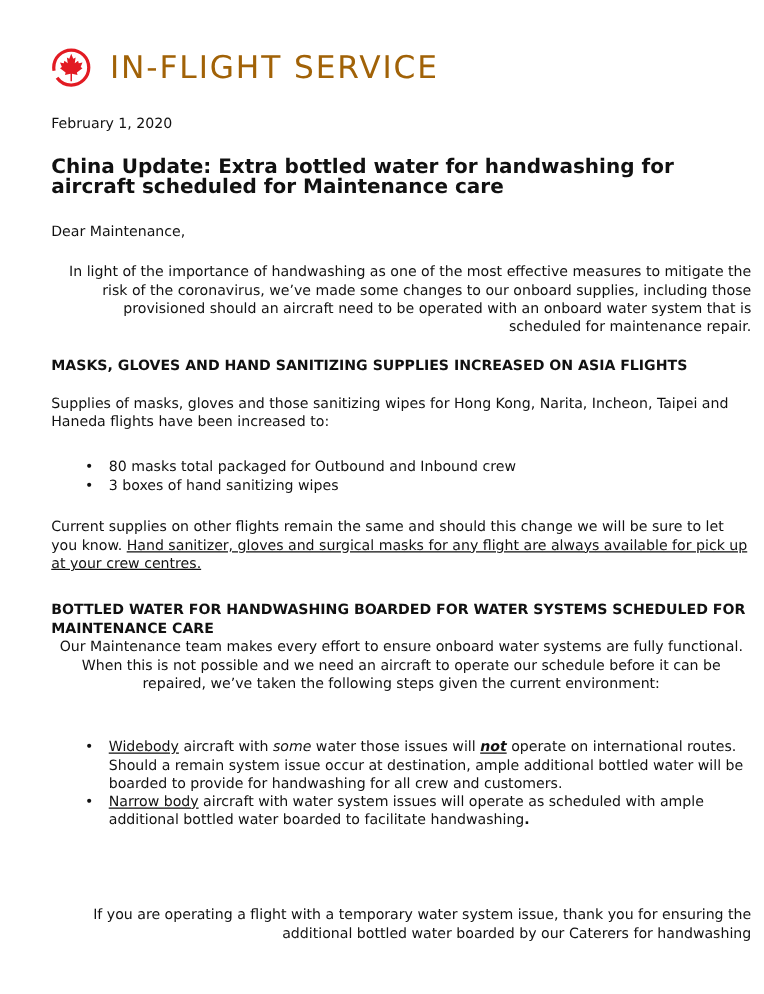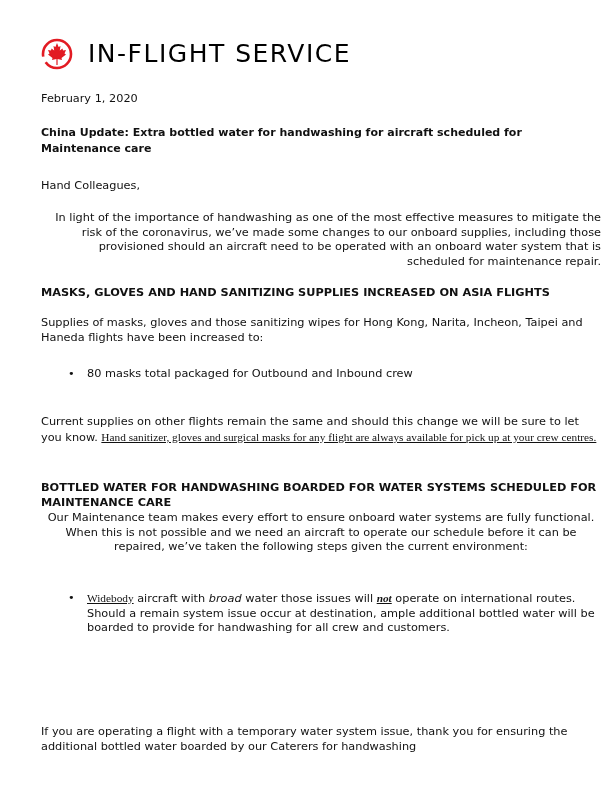--- a/index.html
+++ b/index.html
@@ -6,63 +6,65 @@
   body {
     width: 611px; height: 795px; overflow: hidden; position: relative;
     font-family: "DejaVu Sans", sans-serif; color: #111;
     font-size: 11.3px; line-height: 14.6px;
   }
   .page { position: absolute; left: 41px; top: 0; width: 560px; }
   .header { position: absolute; left: 41px; top: 38px; display: flex; align-items: center; }
   .logo { width: 32px; height: 32px; margin-right: 15px; }
   .brand {
     font-family: "DejaVu Sans", sans-serif; font-size: 25px; letter-spacing: 1.5px;
-    color: #000000; font-weight: normal; line-height: 30px;
+    color: #a16207; font-weight: normal; line-height: 30px;
   }
   .date { position: absolute; top: 92px; left: 0; }
-  .title { position: absolute; top: 125px; left: 0; width: 540px; font-weight: bold; font-size: 11px; line-height: 16px; }
+  .title { position: absolute; top: 125px; left: 0; width: 540px; font-weight: bold; font-size: 16px; line-height: 16px; }
   .greeting { position: absolute; top: 179px; left: 0; }
   .p1 { position: absolute; top: 211px; left: 0; width: 560px; text-align: right; }
   .h2a { position: absolute; top: 286px; left: 0; width: 560px; font-weight: bold; font-size: 11.3px; line-height: 14.6px; }
   .p2 { position: absolute; top: 316px; left: 0; width: 560px; }
   ul { margin: 6px; padding: 0; list-style: none; }
   li { position: relative; padding-left: 40px; }
   li::before { content: "•"; position: absolute; left: 21px; }
   .list1 { position: absolute; top: 361px; left: 0; width: 560px; }
   .p3 { position: absolute; top: 415px; left: 0; width: 560px; }
-  .u { text-decoration: underline; font-family: Liberation Serif, serif; }
+  .u { text-decoration: underline; }
   .h2b { position: absolute; top: 481px; left: 0; width: 560px; font-weight: bold; }
   .p4 { position: absolute; top: 511px; left: 0; width: 560px; text-align: center; }
   .list2 { position: absolute; top: 585px; left: 0; width: 560px; }
-  .p5 { position: absolute; top: 725px; left: 0; width: 560px; }
+  .p5 { position: absolute; top: 725px; left: 0; width: 560px; text-align: right; }
 </style>
 </head>
 <body>
 
 <div class="header">
   <svg class="logo" viewBox="0 0 32 32">
     <circle cx="16" cy="16" r="14" fill="none" stroke="#e21b23" stroke-width="2.6" stroke-dasharray="82 6" stroke-dashoffset="-41"></circle>
     <path fill="#e21b23" d="M16 5 L17.6 9 L19.5 8 L18.8 12.5 L21.5 10.5 L22 12.5 L25 12 L23.5 15.5 L25 16.5 L20.5 20 L21 22 L16.6 21 L16.6 27 L15.4 27 L15.4 21 L11 22 L11.5 20 L7 16.5 L8.5 15.5 L7 12 L10 12.5 L10.5 10.5 L13.2 12.5 L12.5 8 L14.4 9 Z"></path>
   </svg>
   <span class="brand">IN-FLIGHT SERVICE</span>
 </div>
 
 <div class="page">
   <div class="date">February 1, 2020</div>
   <div class="title">China Update: Extra bottled water for handwashing for aircraft scheduled for Maintenance care</div>
-  <div class="greeting">Hand Colleagues,</div>
+  <div class="greeting">Dear Maintenance,</div>
   <div class="p1">In light of the importance of handwashing as one of the most effective measures to mitigate the risk of the coronavirus, we’ve made some changes to our onboard supplies, including those provisioned should an aircraft need to be operated with an onboard water system that is scheduled for maintenance repair.</div>
 
   <div class="h2a">MASKS, GLOVES AND HAND SANITIZING SUPPLIES INCREASED ON ASIA FLIGHTS</div>
   <div class="p2">Supplies of masks, gloves and those sanitizing wipes for Hong Kong, Narita, Incheon, Taipei and Haneda flights have been increased to:</div>
   <ul class="list1">
     <li>80 masks total packaged for Outbound and Inbound crew</li>
+    <li>3 boxes of hand sanitizing wipes</li>
   </ul>
   <div class="p3"><span>Current supplies on other flights remain the same and should this change we will be sure to let you know. </span><span class="u">Hand sanitizer, gloves and surgical masks for any flight are always available for pick up at your crew centres.</span></div>
 
   <div class="h2b">BOTTLED WATER FOR HANDWASHING BOARDED FOR WATER SYSTEMS SCHEDULED FOR MAINTENANCE CARE</div>
   <div class="p4">Our Maintenance team makes every effort to ensure onboard water systems are fully functional. When this is not possible and we need an aircraft to operate our schedule before it can be repaired, we’ve taken the following steps given the current environment:</div>
   <ul class="list2">
-    <li><span class="u">Widebody</span><span> aircraft with </span><em>broad</em><span> water those issues will </span><strong><em class="u">not</em></strong><span> operate on international routes. Should a remain system issue occur at destination, ample additional bottled water will be boarded to provide for handwashing for all crew and customers.</span></li>
+    <li><span class="u">Widebody</span><span> aircraft with </span><em>some</em><span> water those issues will </span><strong><em class="u">not</em></strong><span> operate on international routes. Should a remain system issue occur at destination, ample additional bottled water will be boarded to provide for handwashing for all crew and customers.</span></li>
+    <li><span class="u">Narrow body</span><span> aircraft with water system issues will operate as scheduled with ample additional bottled water boarded to facilitate handwashing</span><strong>.</strong></li>
   </ul>
 
   <div class="p5">If you are operating a flight with a temporary water system issue, thank you for ensuring the additional bottled water boarded by our Caterers for handwashing</div>
 </div>
 
 </body></html>

